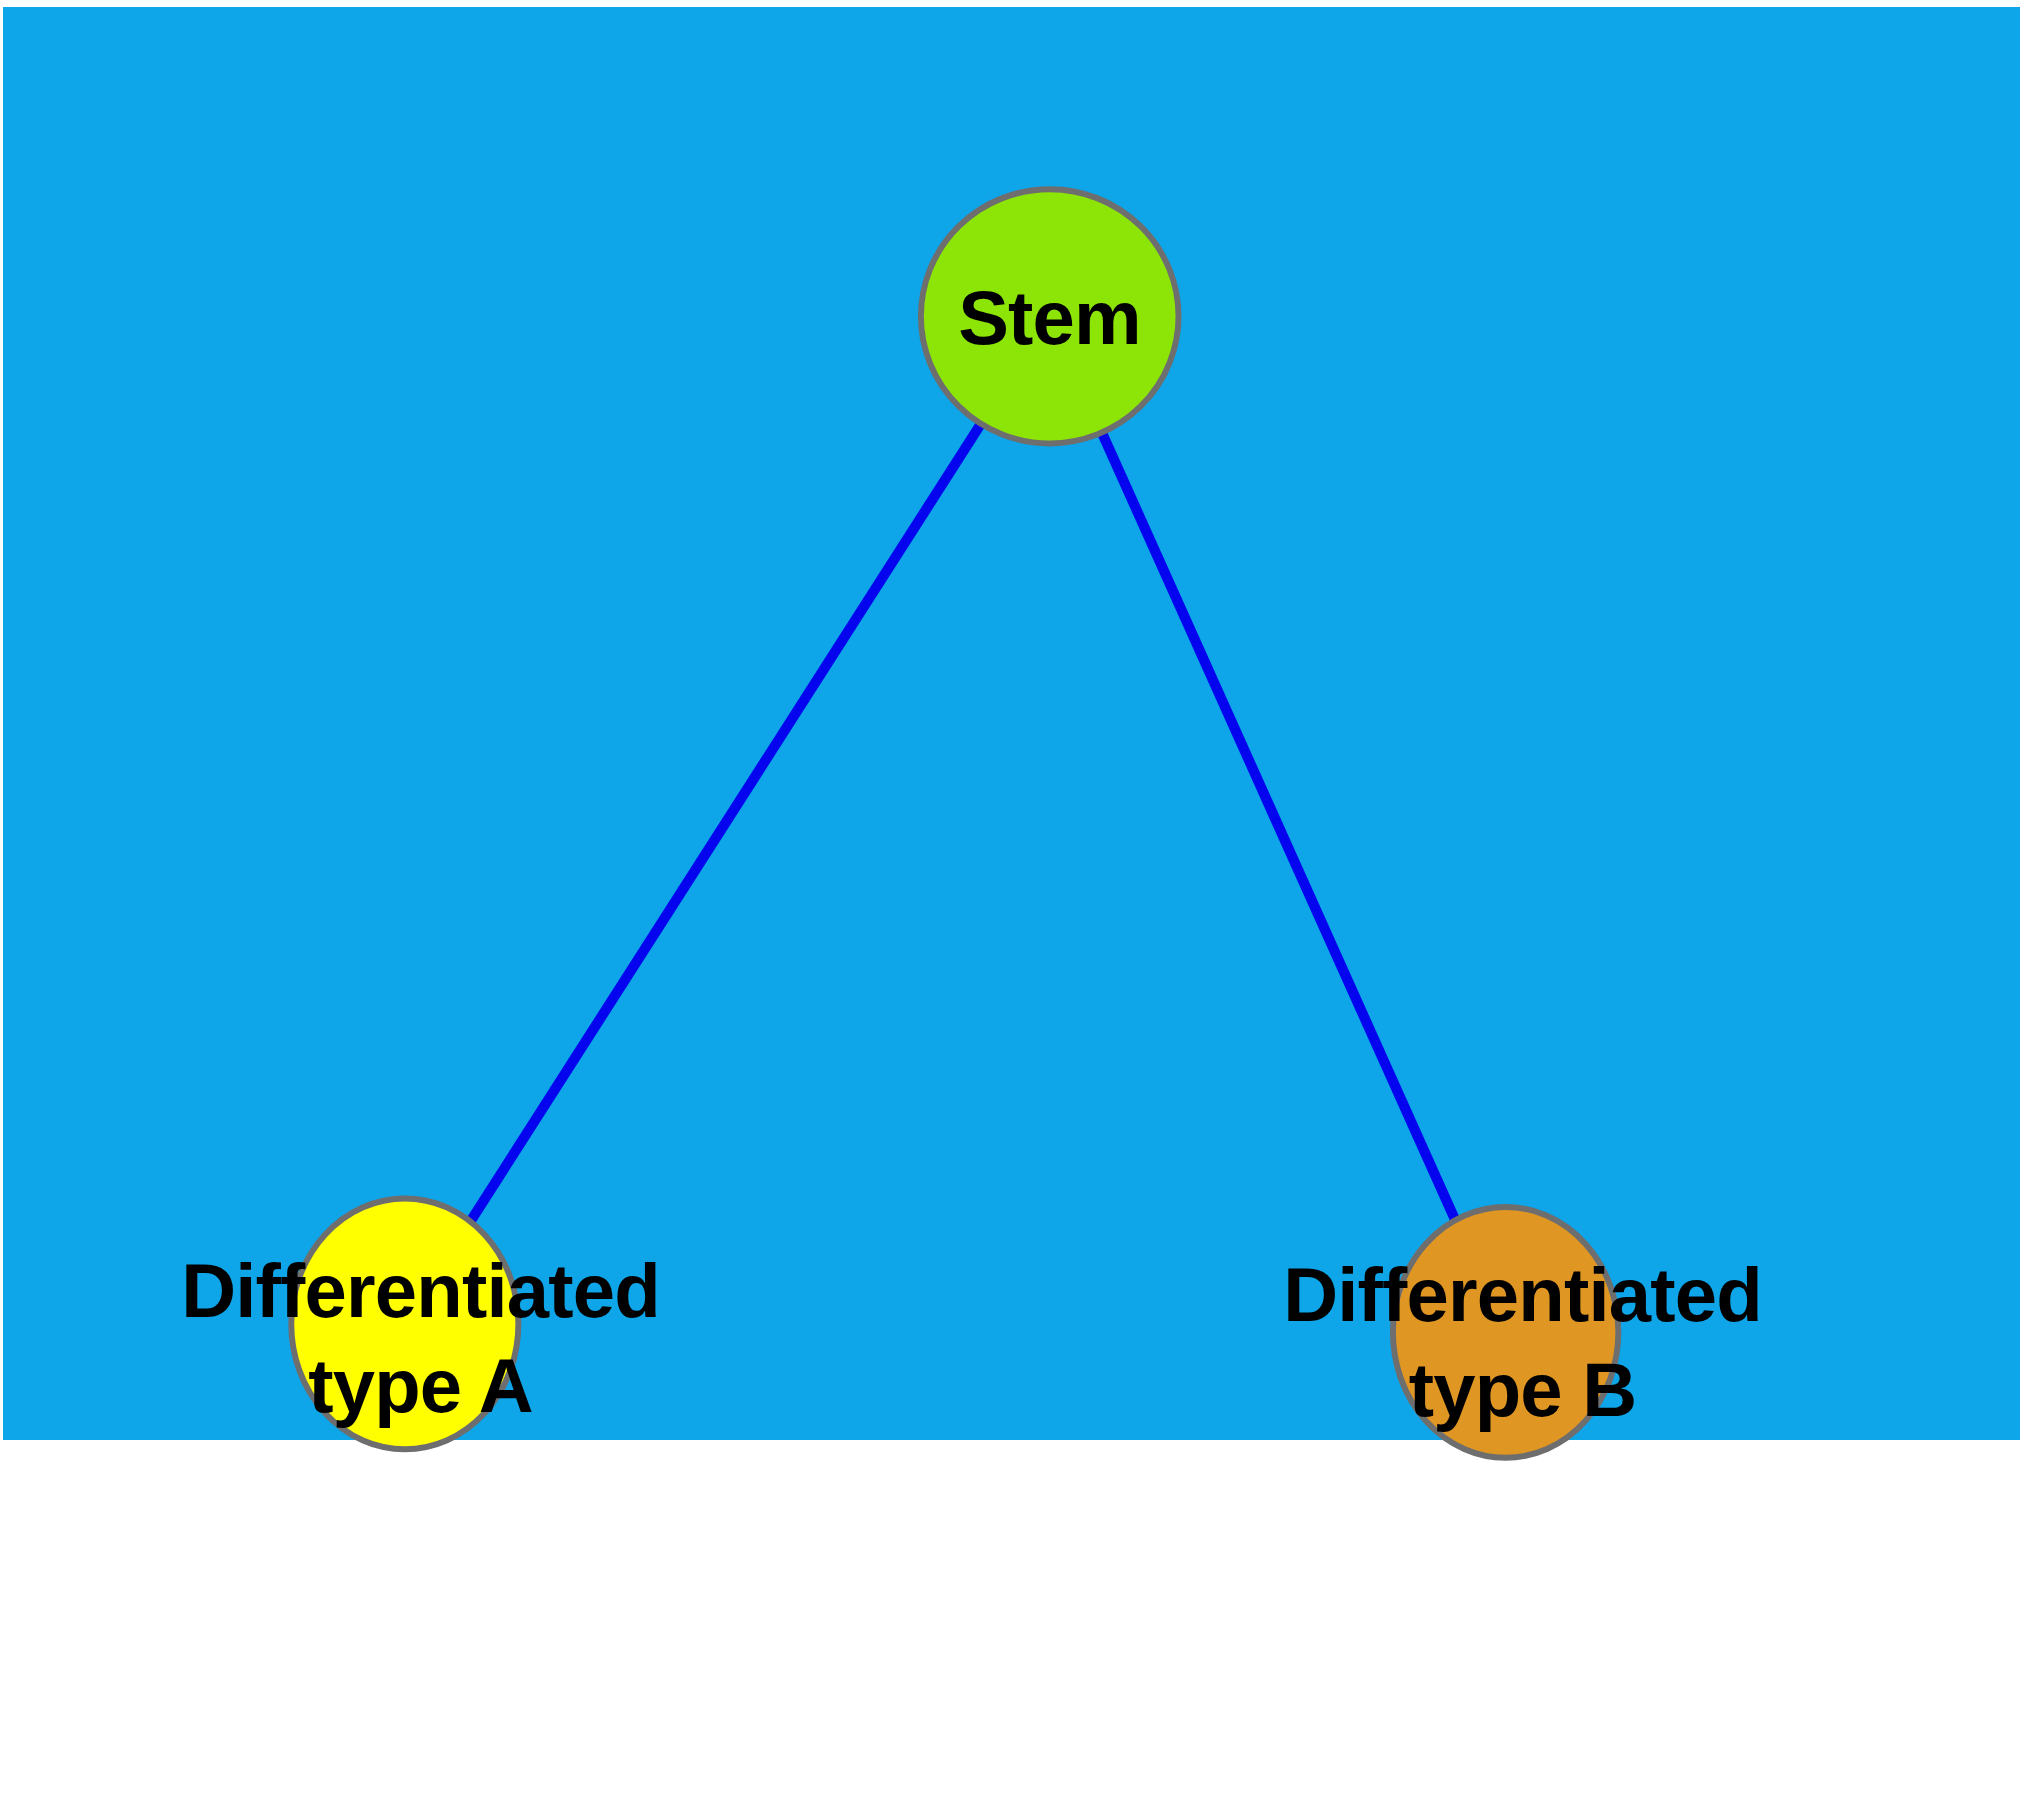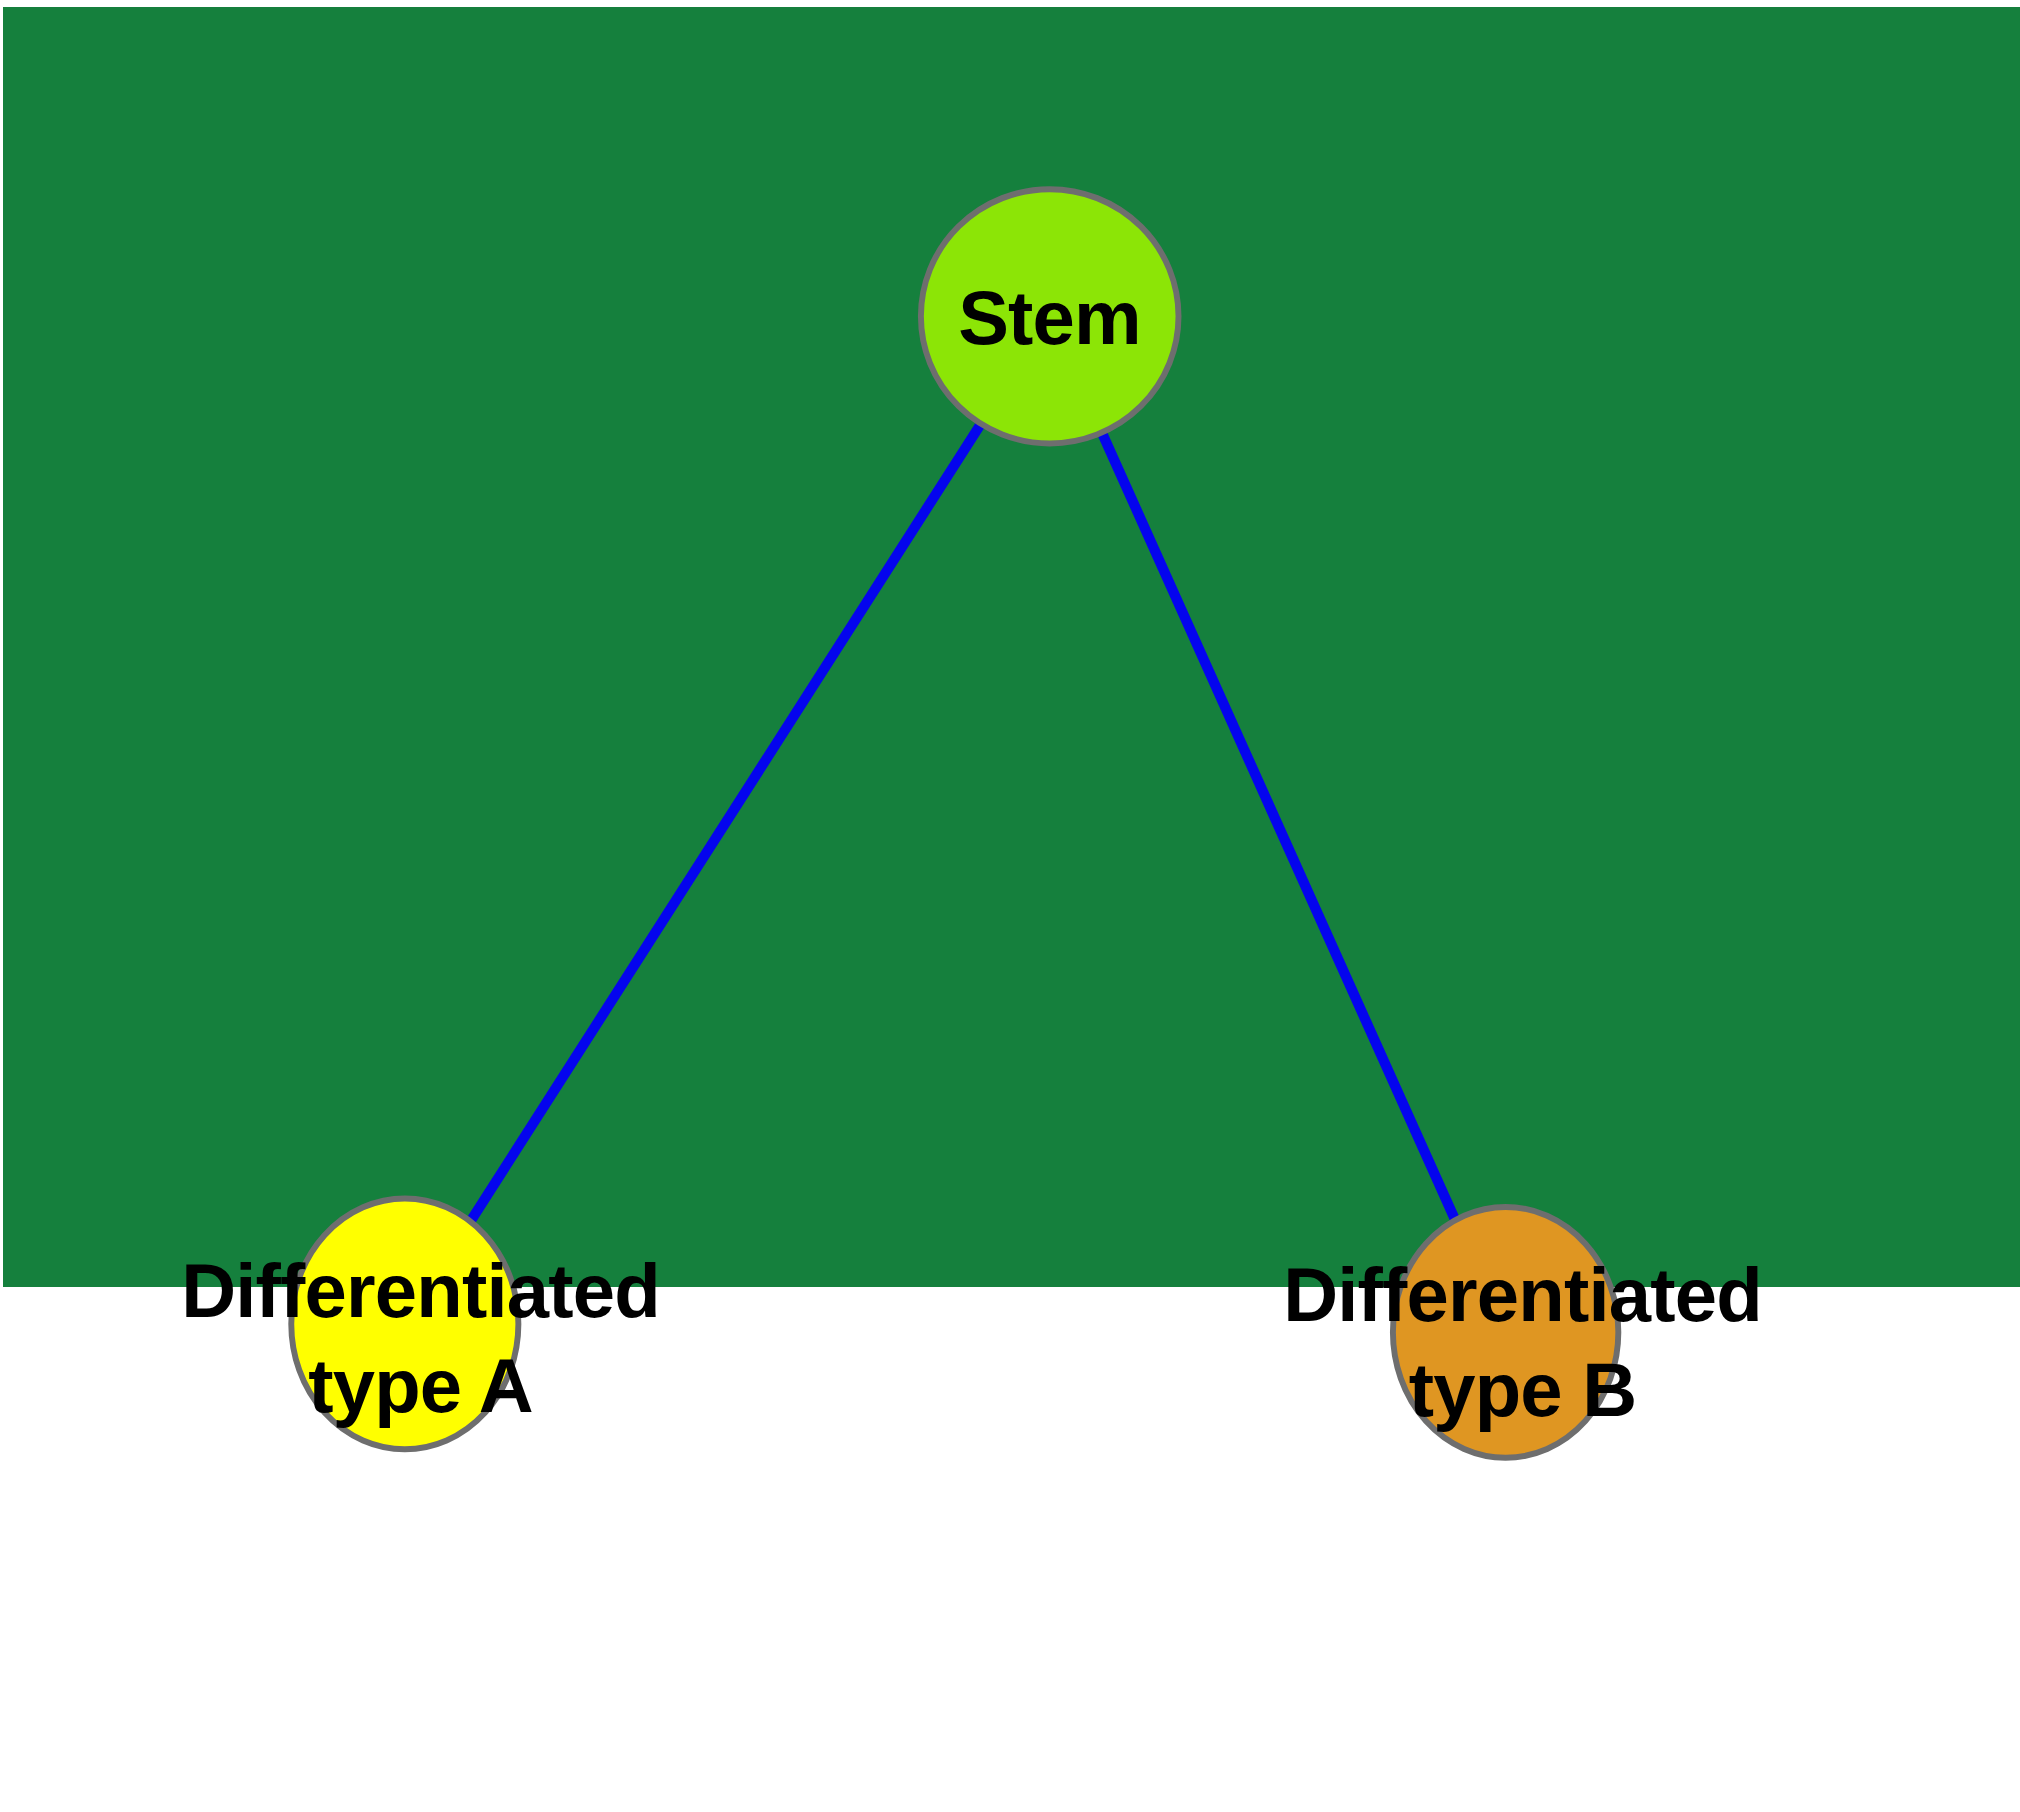--- a/index.html
+++ b/index.html
@@ -9,22 +9,22 @@
     height: 1812px;
     background: #ffffff;
     overflow: hidden;
     font-family: "Liberation Sans", sans-serif;
   }
   .stage {
     position: absolute;
     left: 2.5px;
     top: 6.8px;
     width: 2018px;
-    height: 1280px;
-    background: #15803d;
+    height: 1433px;
+    background: #0ea5e9;
   }
   .graph-svg {
     position: absolute;
     left: 0;
     top: 0;
     width: 2018px;
     height: 1805px;
   }
   .edge-line {
     stroke-width: 12px;

